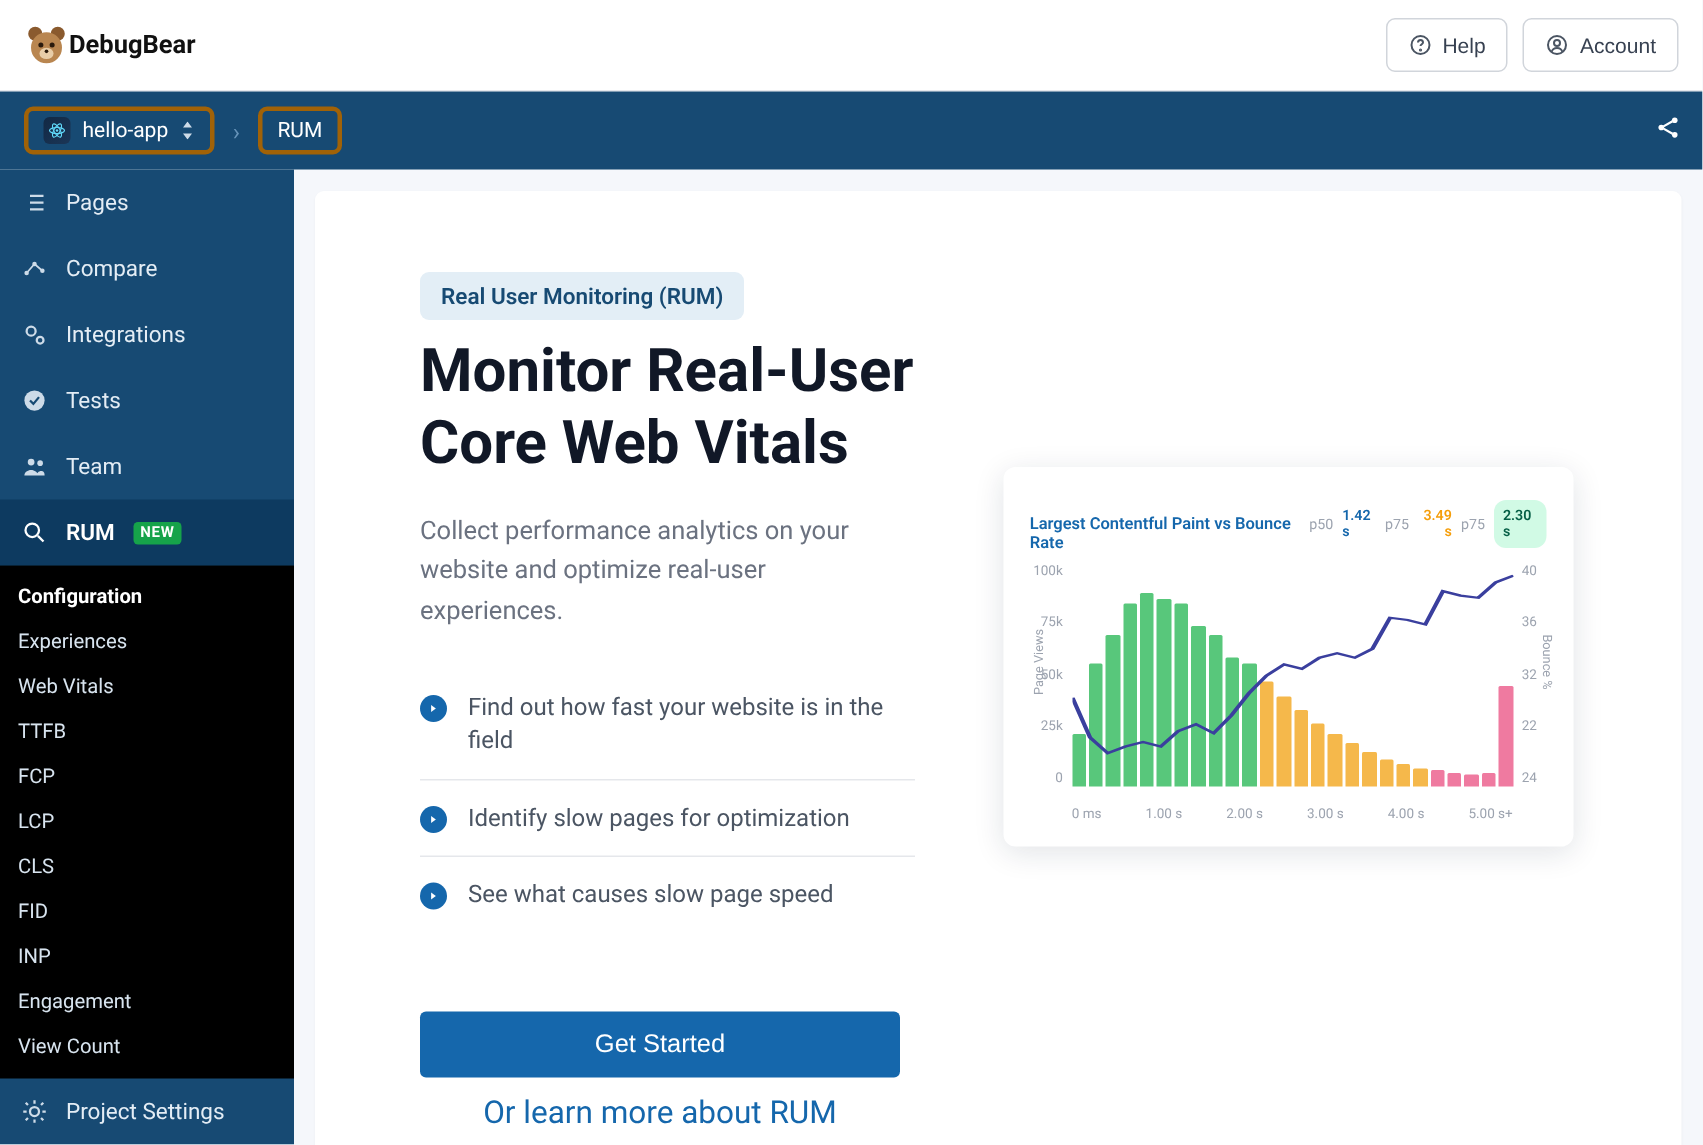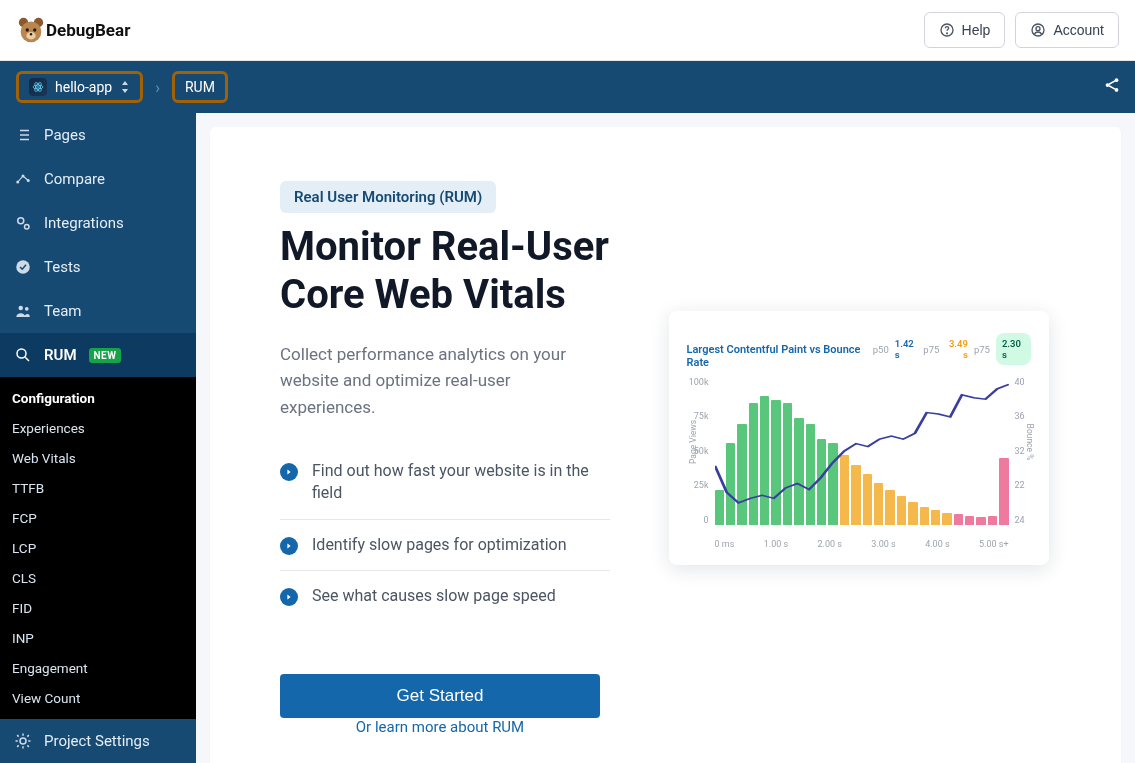--- a/index.html
+++ b/index.html
@@ -33,21 +33,21 @@
 .left-col{flex:0 0 330px;}
 .pill{display:inline-block;background:#e3eef6;color:#174a73;font-weight:600;font-size:15px;padding:7px 14px;border-radius:6px;margin-bottom:10px;}
 h1{font-size:40px;font-weight:700;line-height:1.2;color:#111827;margin-bottom:22px;}
 .lead{font-size:17px;color:#6b7280;line-height:1.55;margin-bottom:26px;}
 .feature-list{list-style:none;}
 .feature-list li{display:flex;gap:14px;align-items:flex-start;padding:14px 0;border-bottom:1px solid #e5e7eb;font-size:16px;color:#4b5563;line-height:1.4;}
 .feature-list li:last-child{border-bottom:none;}
 .feature-list .bullet{width:18px;height:18px;border-radius:50%;background:#1567ac;flex-shrink:0;margin-top:3px;display:flex;align-items:center;justify-content:center;}
 .feature-list .bullet svg{width:8px;height:8px;fill:#fff;}
 .cta-btn{width:320px;height:44px;background:#1567ac;color:#fff;border:none;border-radius:4px;font-size:17px;cursor:pointer;margin-top:52px;}
-.learn-link{display:block;text-align:center;width:320px;font-size:15px;color:#1567ac;cursor:pointer;}
+.learn-link{display:block;text-align:center;width:320px;margin-top:12px;font-size:21px;color:#1567ac;cursor:pointer;}
 .right-col{flex:1;display:flex;justify-content:center;padding-top:130px;}
 .chart-card{width:380px;background:#fff;border-radius:8px;box-shadow:0 4px 20px rgba(15,35,60,.12);padding:22px 14px 16px;}
 .chart-head{display:flex;justify-content:space-between;align-items:baseline;font-size:10px;margin-bottom:8px;padding:0 4px;}
 .chart-title{font-weight:600;color:#1567ac;font-size:11px;}
 .chart-metrics{display:flex;gap:6px;align-items:center;font-size:9.5px;}
 .chart-metrics .met-label{color:#9ca3af;}
 .chart-metrics .met-val{font-weight:600;}
 .chip-green{background:#d1fae5;color:#065f46;padding:5px 6px;border-radius:8px;font-weight:600;}
 .chart-body{position:relative;height:172px;}
 .y-left,.y-right{position:absolute;top:0;height:148px;display:flex;flex-direction:column;justify-content:space-between;font-size:9px;color:#9ca3af;}

